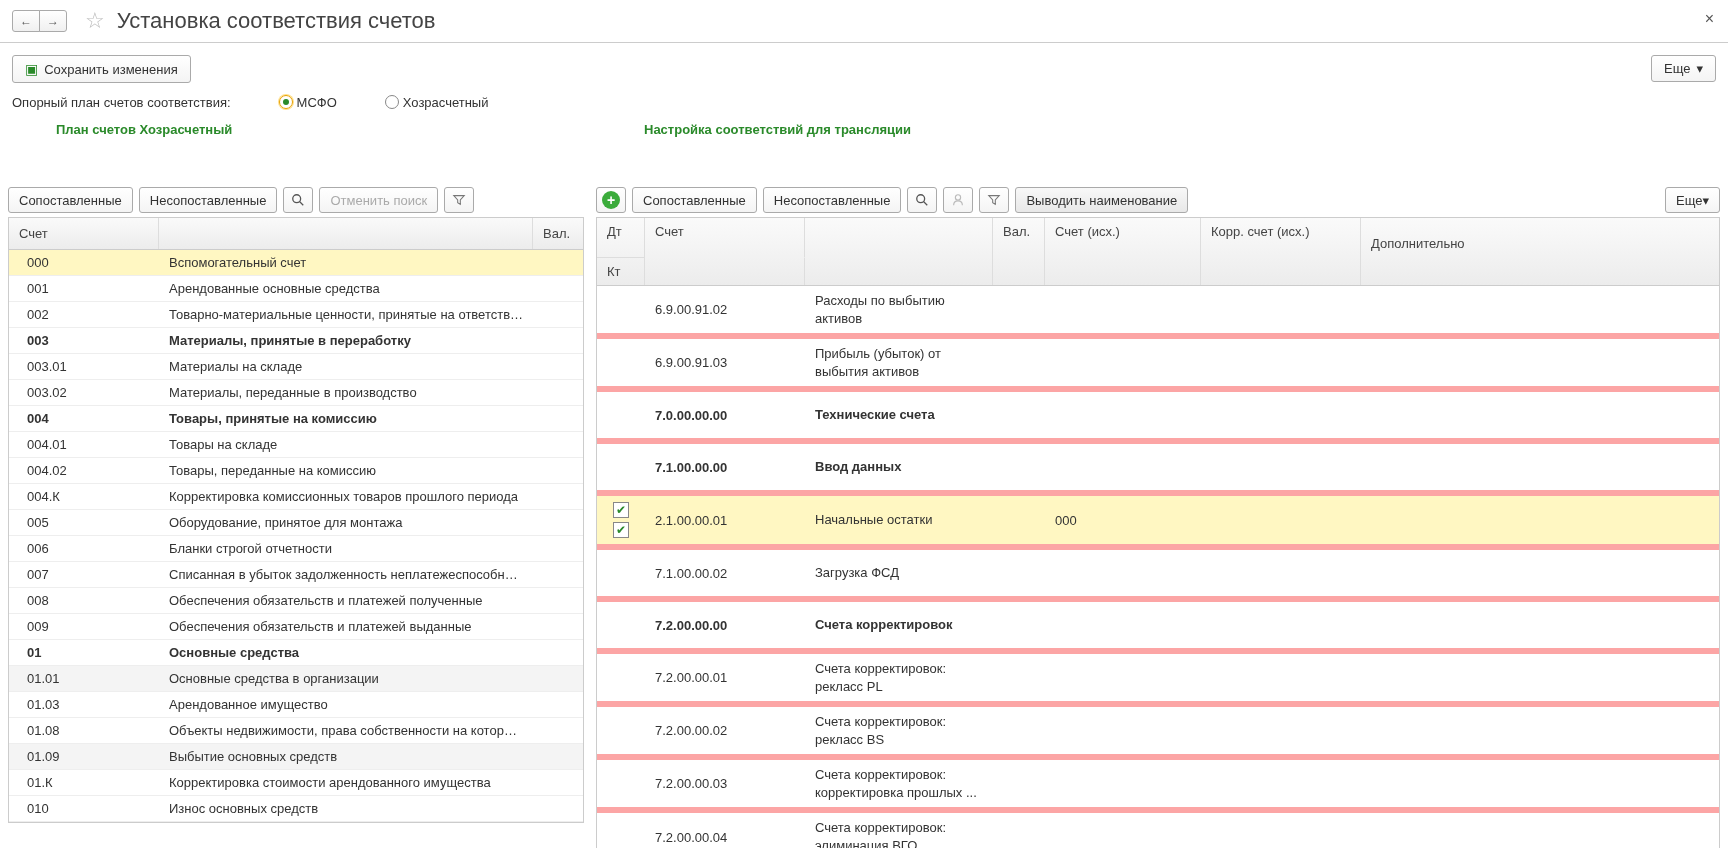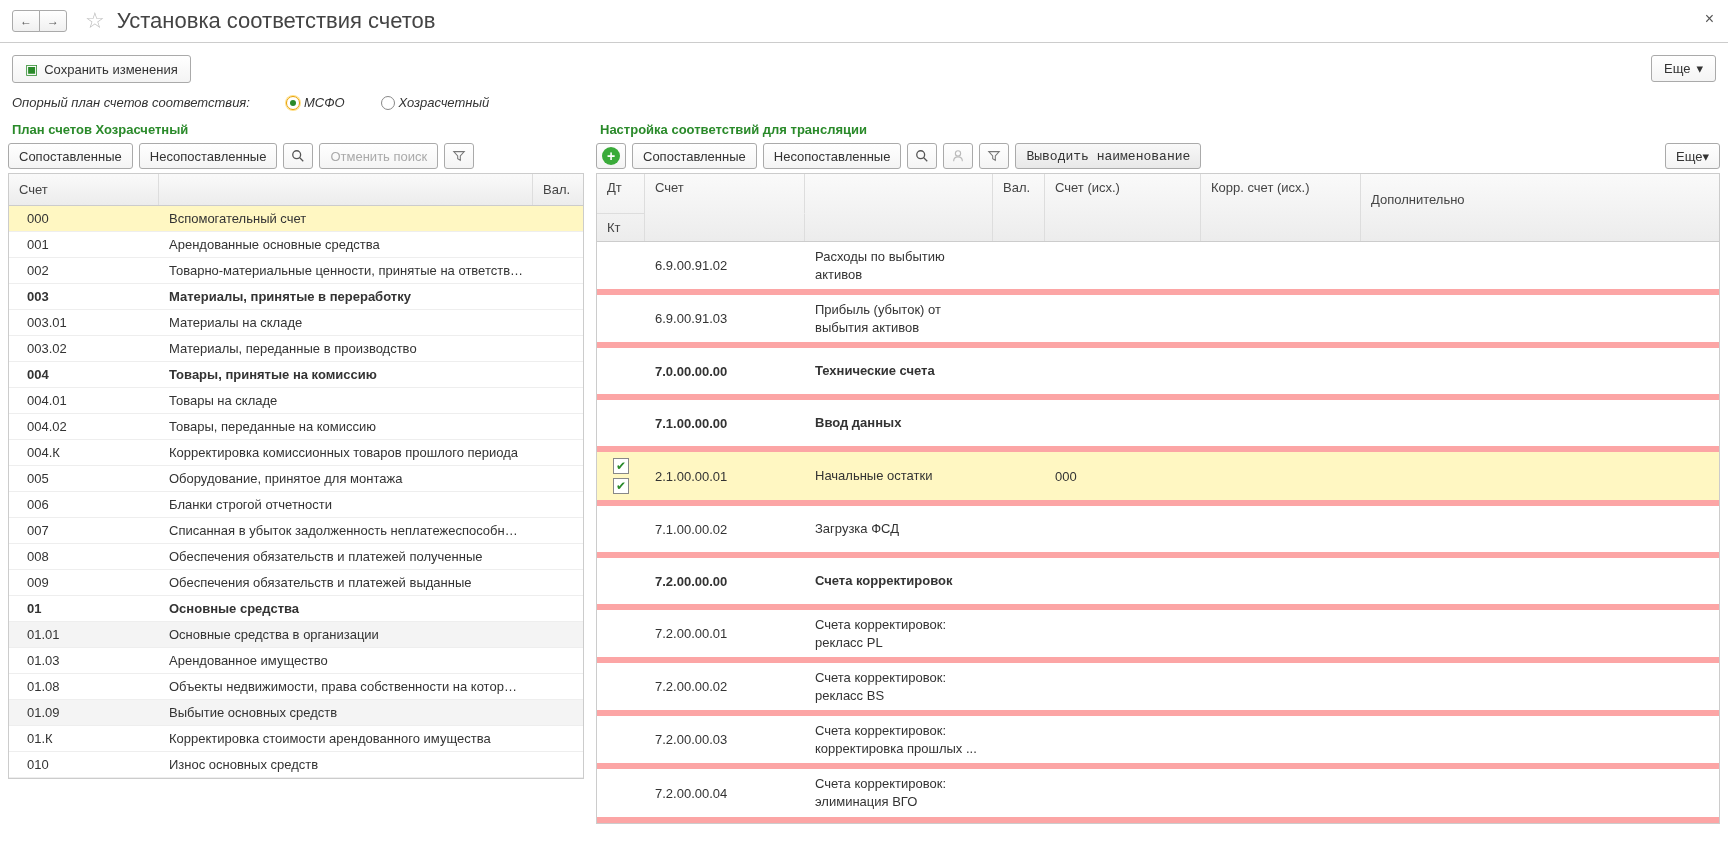--- a/index.html
+++ b/index.html
@@ -11,36 +11,36 @@
 .nav-btn:nth-child(2) { border-radius: 0 3px 3px 0; margin-left: -1px; }
 .star-icon { margin: 0 12px 0 18px; color: #bbb; font-size: 22px; }
 .page-title { font-size: 22px; color: #444; font-weight: 400; }
 .close-x { position: absolute; right: 14px; top: 10px; font-size: 16px; color: #555; cursor: pointer; }
 
 .actionbar { padding: 12px; position: relative; }
 .big-btn { border: 1px solid #aaa; background: linear-gradient(#fff,#f4f4f4); padding: 5px 12px; border-radius: 3px; cursor: pointer; display: inline-flex; align-items: center; gap: 6px; font-size: 13px; }
 .big-btn .save-icon { color: #2a8a2a; font-size: 14px; }
 .more-btn { position: absolute; right: 12px; top: 12px; }
 
-.filterbar { padding: 0 12px 10px; display: flex; align-items: center; gap: 8px; font-size: 13px; font-style: italic; }
-.radio-wrap { display: inline-flex; align-items: flex-end; gap: 4px; padding-left: 28px; }
+.filterbar { padding: 0 12px 10px; display: flex; align-items: center; gap: 20px; font-size: 13px; }
+.radio-wrap { display: inline-flex; align-items: flex-start; gap: 4px; padding-left: 28px; }
 .radio-circle { width: 14px; height: 14px; border: 1px solid #888; border-radius: 50%; display: inline-flex; align-items: center; justify-content: center; }
 .radio-circle.selected { border-color: #e8a000; box-shadow: 0 0 0 1px #ffe08a; }
 .radio-dot { width: 6px; height: 6px; background: #2a8a2a; border-radius: 50%; }
 
 .split { display: flex; gap: 12px; padding: 0 8px; }
 .panel { flex: 1; min-width: 0; }
 .panel-left { flex: 0 0 576px; }
-.panel-title { color: #2a8a2a; font-weight: bold; font-size: 13px; padding: 2px 4px 6px; }
+.panel-title { color: #2a8a2a; font-weight: bold; font-size: 13px; padding: 2px 4px 6px; margin-left: 44px; }
 
 .toolbar { display: flex; align-items: center; gap: 6px; padding-bottom: 4px; position: relative; }
-.tbtn { border: 1px solid #aaa; background: linear-gradient(#fff,#f4f4f4); padding: 4px 10px; border-radius: 3px; cursor: pointer; font-size: 13px; height: 26px; display: inline-flex; align-items: center; justify-content: center; }
+.tbtn { border: 1px solid #aaa; background: linear-gradient(#fff,#f4f4f4); padding: 4px 10px; border-radius: 3px; cursor: pointer; font-size: 13px; height: 26px; display: inline-flex; align-items: center; justify-content: center; margin-top: 44px; }
 .tbtn.icon-only { width: 30px; padding: 0; }
 .tbtn.disabled { color: #aaa; }
-.tbtn.togg { background: linear-gradient(#f8f8f8,#e8e8e8); font-family: Liberation Mono, monospace; }
+.tbtn.togg { background: linear-gradient(#f8f8f8,#e8e8e8); }
 .toolbar .more-right { margin-left: auto; }
 
 .grid { border: 1px solid #ccc; }
 .ghead { display: flex; background: linear-gradient(#fafafa,#ececec); border-bottom: 1px solid #ccc; font-size: 13px; color: #444; }
 .ghead .gh { padding: 8px 10px; border-right: 1px solid #ddd; }
 .ghead .gh:last-child { border-right: none; }
 
 .gh-code { width: 150px; }
 .gh-name { flex: 1; }
 .gh-val { width: 50px; }

